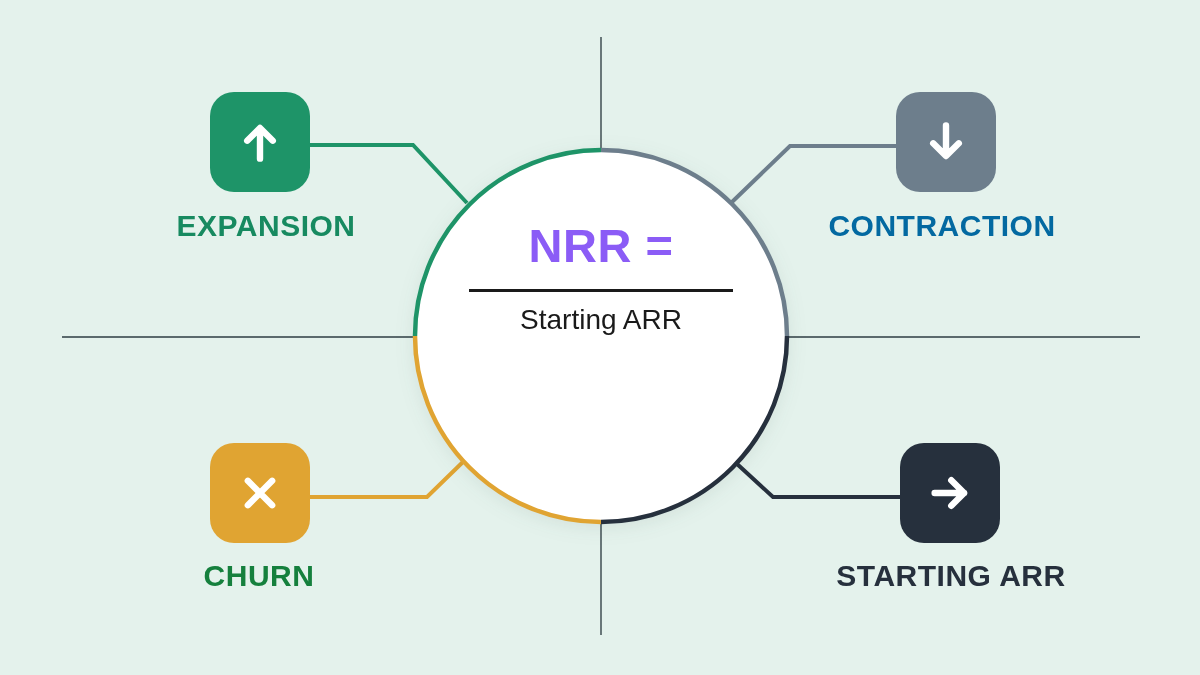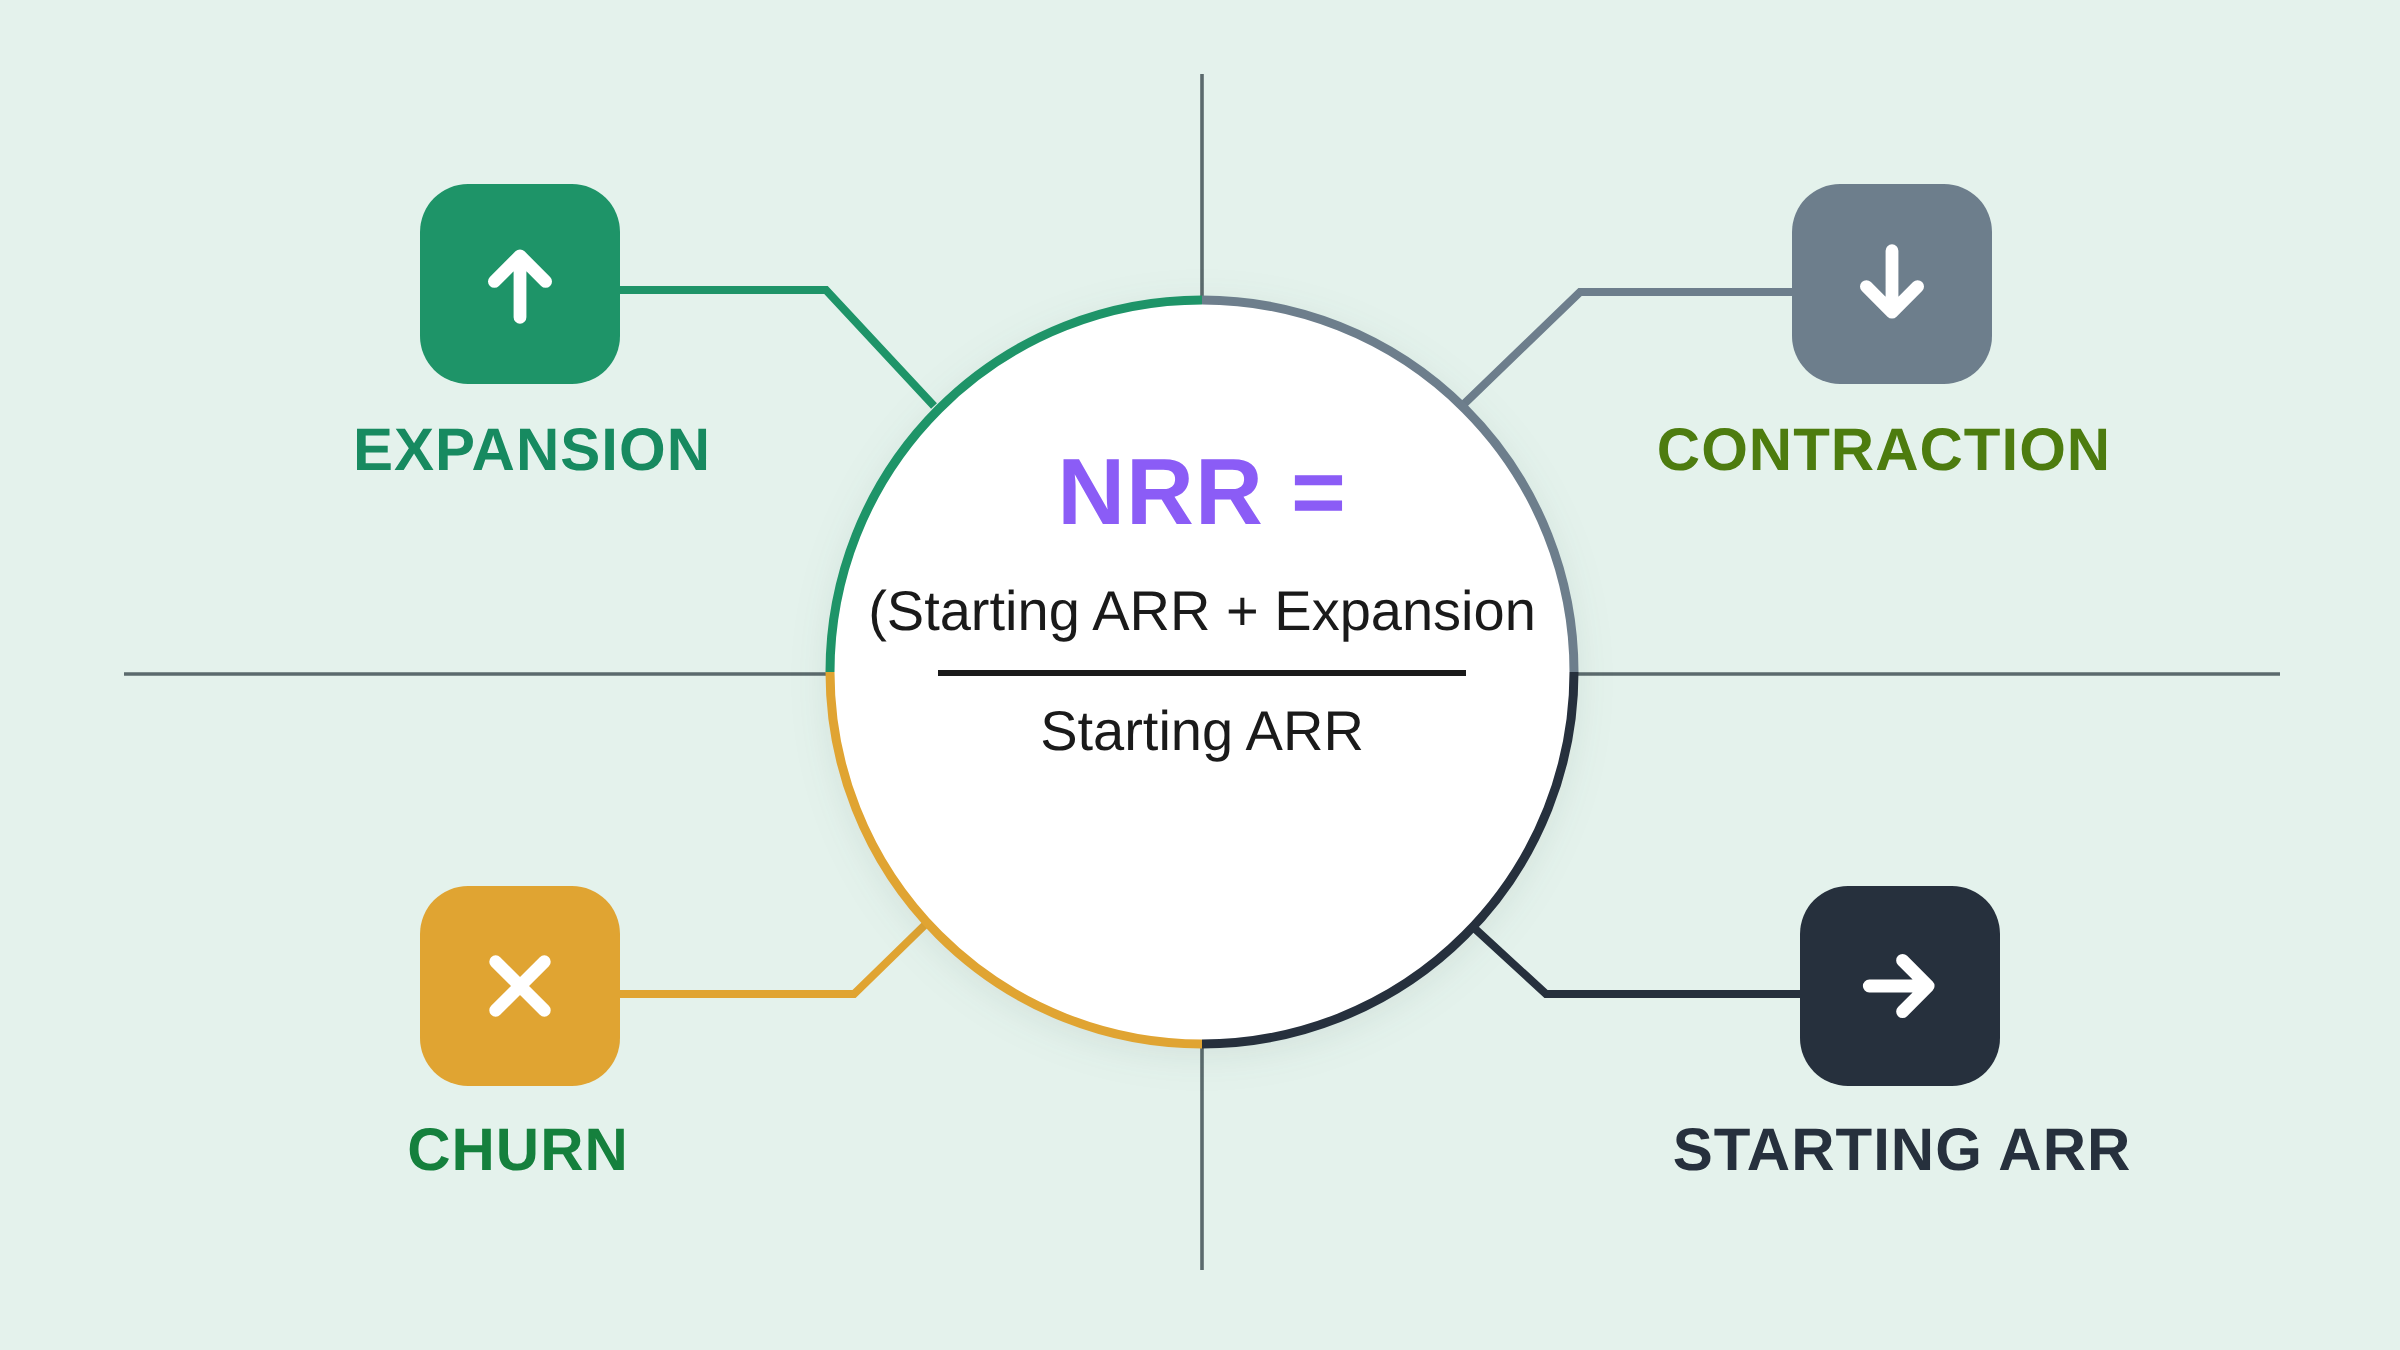--- a/index.html
+++ b/index.html
@@ -37,21 +37,21 @@
   .icon-tile.orange{background:#e0a432;}
   .icon-tile.navy{background:#26303d;}
   .icon-tile svg{width:64px;height:64px;}
   .icon-stroke{fill:none;stroke:#ffffff;stroke-width:10;stroke-linecap:round;stroke-linejoin:round;}
   
   .node-label{
     position:absolute;width:300px;text-align:center;
     font-size:30px;font-weight:700;letter-spacing:0.5px;line-height:36px;
   }
   .node-label.green{color:#178a60;}
-  .node-label.slate{color:#4d7c0f;}
+  .node-label.slate{color:#0369a1;}
   .node-label.orange{color:#15803d;}
   .node-label.navy{color:#26303d;}
   .label-expansion{left:116px;top:208px;}
   .label-contraction{left:792px;top:208px;}
   .label-churn{left:109px;top:558px;}
   .label-starting-arr{left:801px;top:558px;}
   .tile-expansion{left:210px;top:92px;}
   .tile-contraction{left:896px;top:92px;}
   .tile-churn{left:210px;top:443px;}
   .tile-starting-arr{left:900px;top:443px;}
@@ -112,18 +112,17 @@
 
   <div class="icon-tile navy tile-starting-arr">
     <svg viewBox="0 0 100 100">
       <path class="icon-stroke" d="M26 50 H72 M52 30 L72 50 L52 70"></path>
     </svg>
   </div>
   <div class="node-label navy label-starting-arr">STARTING ARR</div>
 
   <div class="center-content">
     <div class="nrr-title">NRR =</div>
-    <div class="formula-line">(Starting ARR + Expansion</div>
     <div class="fraction-divider"></div>
     <div class="denominator">Starting ARR</div>
   </div>
 
 </div>
 
 </body></html>

